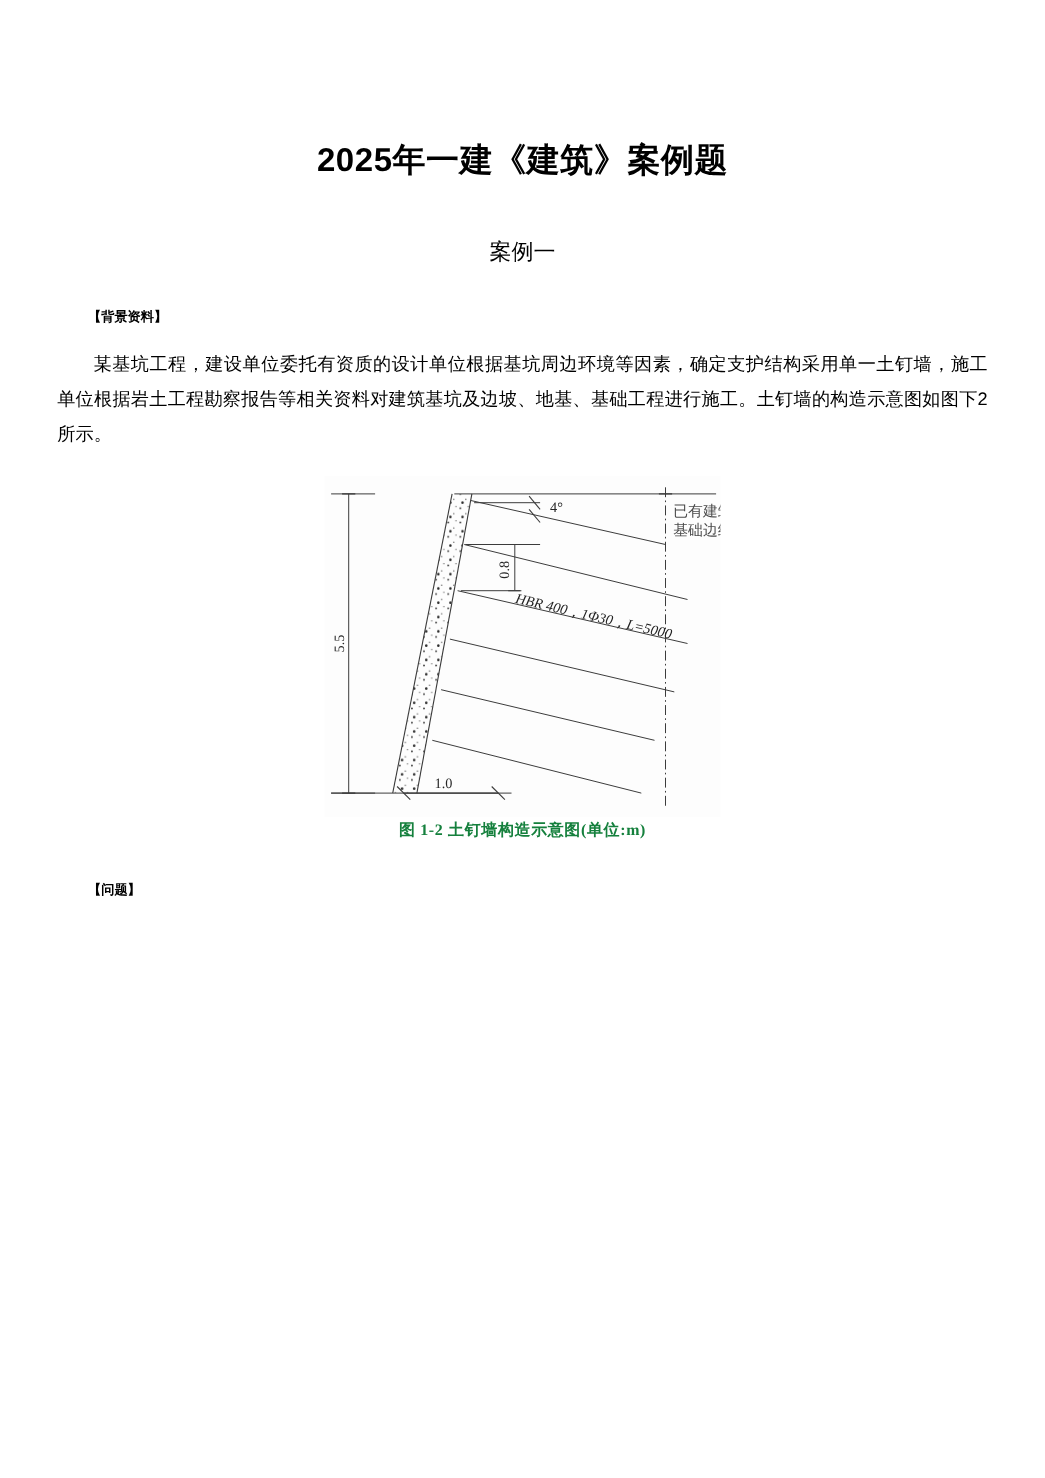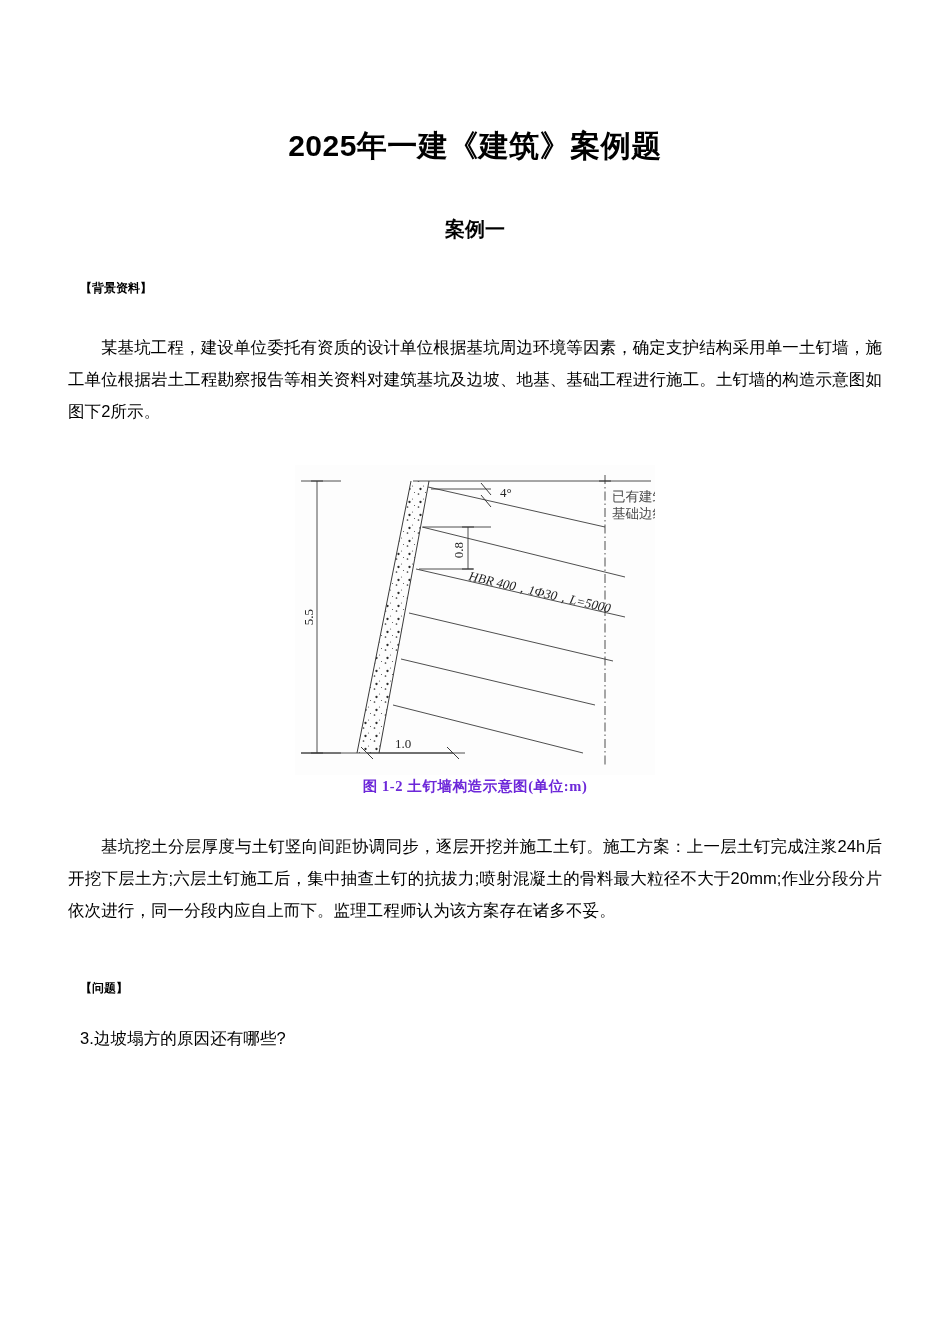--- a/index.html
+++ b/index.html
@@ -27,37 +27,37 @@
     font-size: 30px;
     font-weight: bold;
     letter-spacing: 0.5px;
     margin: 0;
     padding-top: 126px;
     line-height: 1.35;
   }
   .case-title {
     text-align: center;
     font-size: 20px;
-    font-weight: bold;
+    font-weight: normal;
     margin: 0;
     padding-top: 48px;
     line-height: 1.4;
   }
   .section-label {
     font-size: 12px;
     font-weight: bold;
     margin: 0;
     padding-top: 36px;
     padding-left: 28px;
     line-height: 1.5;
   }
   p.body-para {
     font-size: 16.5px;
     line-height: 1.95;
-    margin: 16px;
+    margin: 0;
     padding-top: 18px;
     text-align: justify;
     text-indent: 2em;
     letter-spacing: 0.1px;
   }
   p.q-item {
     font-size: 16.5px;
     line-height: 1.9;
     margin: 0;
     padding-top: 26px;
@@ -83,21 +83,21 @@
   .figure-box svg {
     display: block;
   }
   .fig-caption {
     font-family: "Liberation Serif", "DejaVu Serif", serif;
     font-size: 14.5px;
     font-weight: bold;
     letter-spacing: 0.6px;
     margin: 0;
     padding-top: 2px;
-    color: #6d28d9;
+    color: #15803d;
     text-align: center;
   }
   .svg-txt {
     font-family: "Liberation Serif", "DejaVu Serif", serif;
     font-size: 13px;
     fill: #262626;
   }
   .svg-txt-cn {
     font-family: "Liberation Serif", "DejaVu Serif", serif;
     font-size: 13.5px;
@@ -189,22 +189,20 @@
 
         <text class="svg-txt-cn" x="317" y="36">已有建筑</text>
 
         <text class="svg-txt-cn" x="317" y="53">基础边线</text>
       </svg>
     </div>
 
     <div class="fig-caption">图 1-2  土钉墙构造示意图(单位:m)</div>
   </div>
 
-  <p class="body-para">基坑挖土分层厚度与土钉竖向间距协调同步，逐层开挖并施工土钉。施工方案：上一层土钉完成注浆24h后开挖下层土方;六层土钉施工后，集中抽查土钉的抗拔力;喷射混凝土的骨料最大粒径不大于20mm;作业分段分片依次进行，同一分段内应自上而下。监理工程师认为该方案存在诸多不妥。</p>
 
 
   <div class="section-label">【问题】</div>
 
 
 
-  <p class="q-item">3.边坡塌方的原因还有哪些?</p>
 
 </div>
 
 </body></html>

